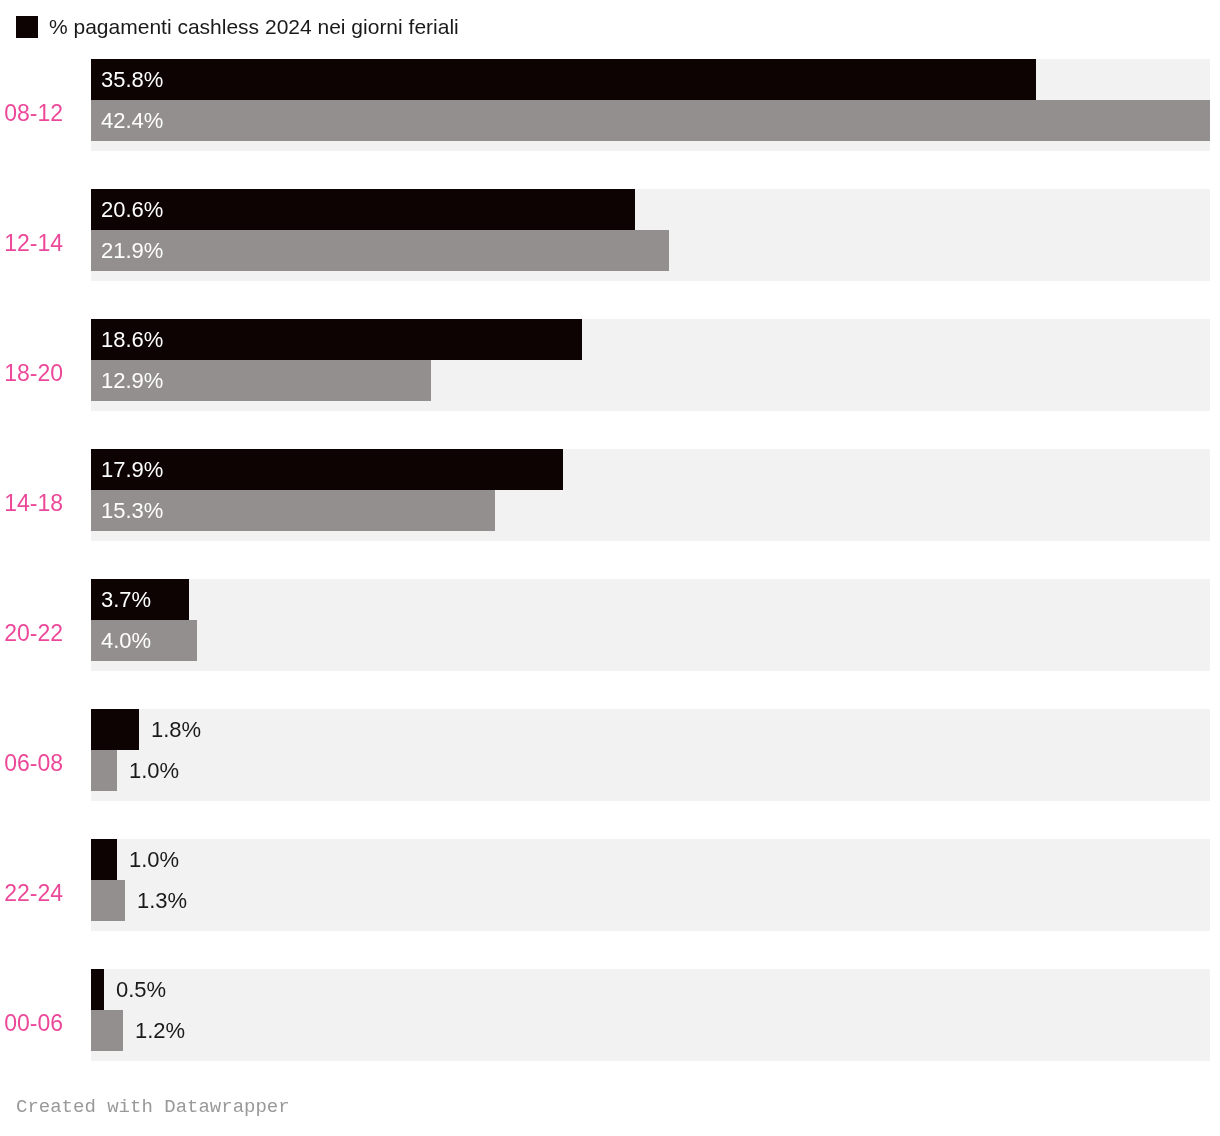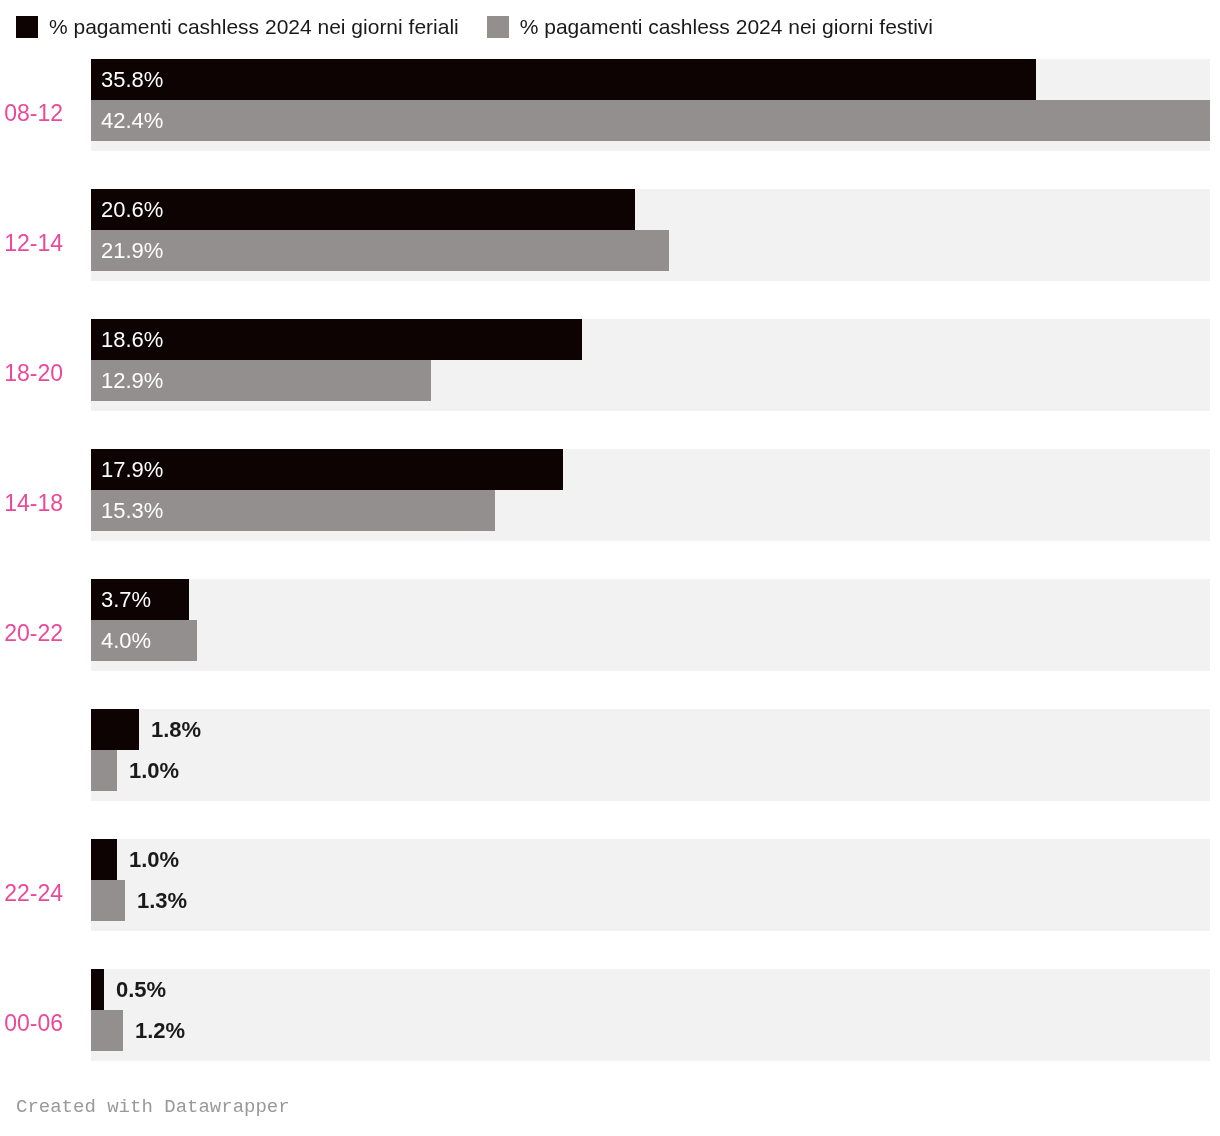--- a/index.html
+++ b/index.html
@@ -111,21 +111,20 @@
     line-height: 41px;
     font-size: 22px;
     white-space: nowrap;
   }
   .bar-value.inside {
     color: #ffffff;
     left: 10px;
   }
   .bar-value.outside {
     color: #1a1a1a;
-    font-weight: bold;
   }
   .val-row-weekday { top: 0; }
   .val-row-holiday { top: 41px; }
 
   
   #footer {
     position: absolute;
     left: 16px;
     top: 1096px;
     font-size: 19px;
@@ -135,24 +134,20 @@
   }
 </style>
 </head>
 <body>
 
 <div id="legend">
     <div class="legend-item">
       <span class="legend-swatch" style="background: rgb(13, 3, 3);"></span>
       <span class="legend-label">% pagamenti cashless 2024 nei giorni feriali</span>
     </div>
-    <div class="legend-item">
-      <span class="legend-swatch" style="background: rgb(147, 143, 143);"></span>
-      <span class="legend-label">% pagamenti cashless 2024 nei giorni festivi</span>
-    </div>
   </div>
 
 <div id="chart">
     <div class="row" style="top: 0px;">
       <div class="row-label">08-12</div>
       <div class="bars">
         <div class="track"></div>
         <div class="bar weekday" style="width: 945px; background: rgb(13, 3, 3);"></div>
         <div class="bar-value inside val-row-weekday">35.8%</div>
         <div class="bar holiday" style="width: 1119px; background: rgb(147, 143, 143);"></div>
@@ -193,20 +188,21 @@
       <div class="row-label">20-22</div>
       <div class="bars">
         <div class="track"></div>
         <div class="bar weekday" style="width: 98px; background: rgb(13, 3, 3);"></div>
         <div class="bar-value inside val-row-weekday">3.7%</div>
         <div class="bar holiday" style="width: 106px; background: rgb(147, 143, 143);"></div>
         <div class="bar-value inside val-row-holiday">4.0%</div>
       </div>
     </div>
     <div class="row" style="top: 650px;">
+      <div class="row-label">06-08</div>
       <div class="bars">
         <div class="track"></div>
         <div class="bar weekday" style="width: 48px; background: rgb(13, 3, 3);"></div>
         <div class="bar-value outside val-row-weekday" style="left: 60px;">1.8%</div>
         <div class="bar holiday" style="width: 26px; background: rgb(147, 143, 143);"></div>
         <div class="bar-value outside val-row-holiday" style="left: 38px;">1.0%</div>
       </div>
     </div>
     <div class="row" style="top: 780px;">
       <div class="row-label">22-24</div>

